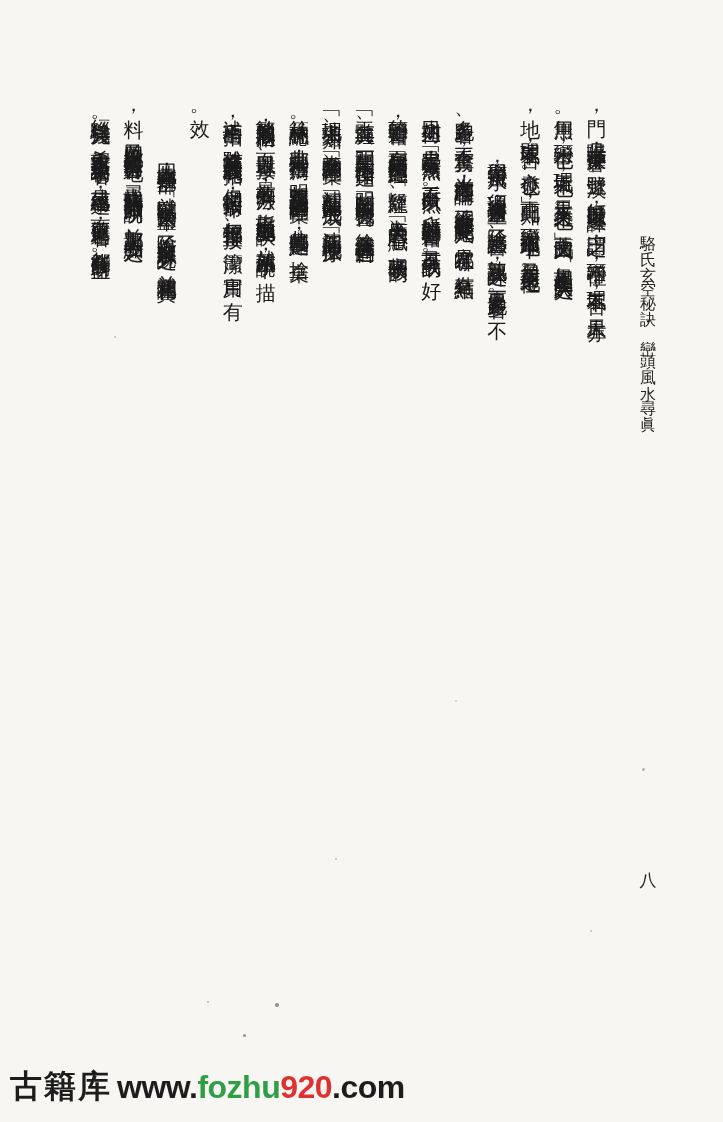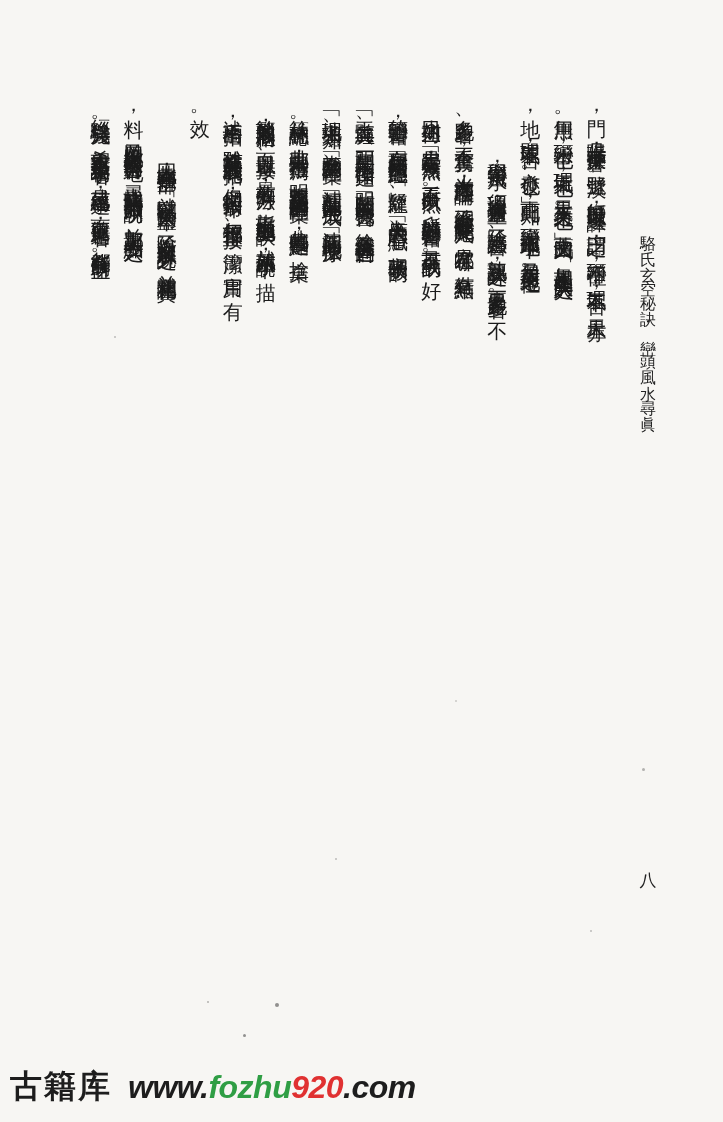--- a/index.html
+++ b/index.html
@@ -67,21 +67,21 @@
     height: 50px;
     display: flex;
     align-items: center;
     font-family: "Liberation Sans", "DejaVu Sans", sans-serif;
     font-weight: 700;
     font-size: 32px;
     color: #1d1d1d;
     white-space: nowrap;
   }
   .watermark .cjk { letter-spacing: 2px; }
-  .watermark .url { margin-left: 16px; letter-spacing: -0.5px; font-style: italic; }
+  .watermark .url { margin-left: 5px; letter-spacing: -0.5px; }
   .watermark .seg-green { color: #2f9e44; }
   .watermark .seg-red { color: #e03131; }
   
   .dot {
     position: absolute;
     background: rgba(20, 20, 20, 0.45);
     border-radius: 50%;
   }
   .d1 { left: 275px; top: 1003px; width: 4px; height: 4px; }
   .d2 { left: 243px; top: 1034px; width: 3px; height: 3px; }

